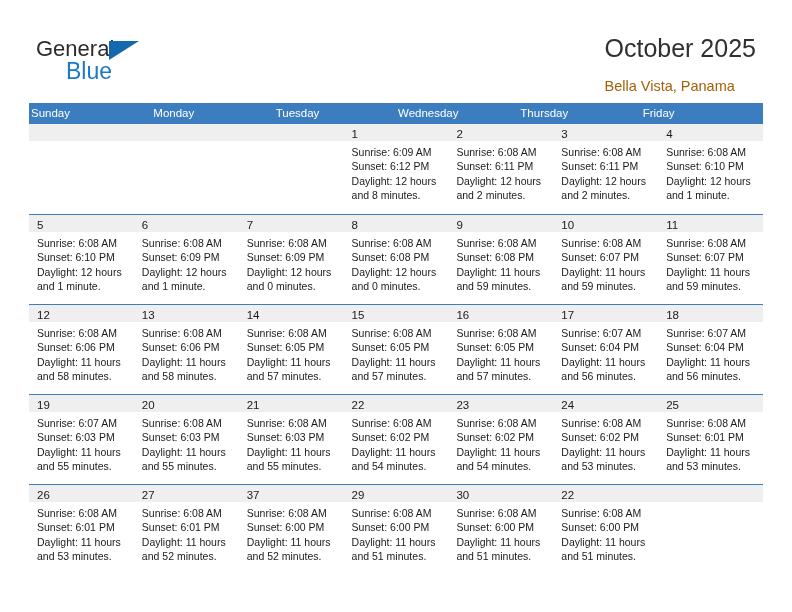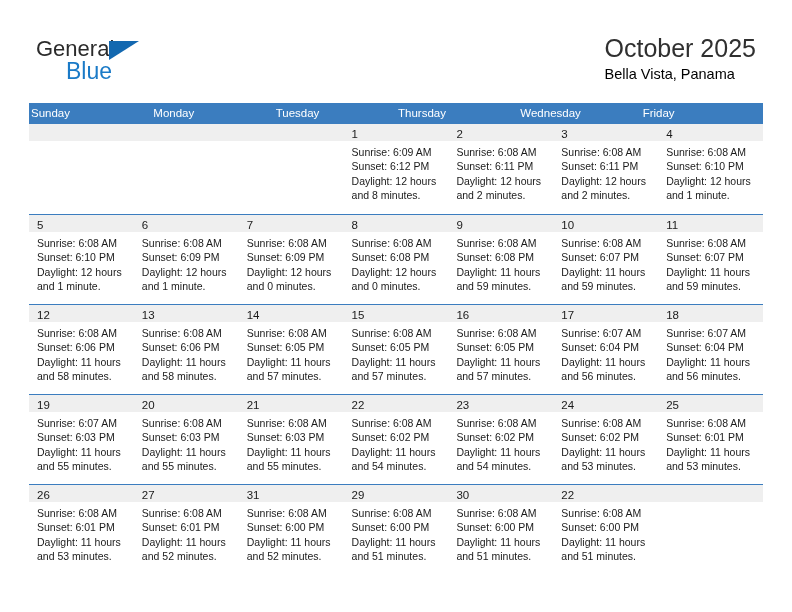--- a/index.html
+++ b/index.html
@@ -75,23 +75,23 @@
     text-align: left;
   }
   .cal-title {
     font-size: 25px;
     color: #303030;
     line-height: 30px;
     white-space: nowrap;
   }
   .cal-subtitle {
     font-size: 14.5px;
-    color: #000000;
+    color: #a16207;
     line-height: 22px;
-    margin-top: 0;
+    margin-top: 12px;
     white-space: nowrap;
   }
 
   
   .calendar {
     position: absolute;
     left: 29px;
     top: 103px;
     width: 734px;
   }
@@ -169,22 +169,22 @@
       <div class="cal-subtitle">Bella Vista, Panama</div>
     </div>
 
   </div>
 
   <div class="calendar">
     <div class="dow-row">
         <div class="dow">Sunday</div>
         <div class="dow">Monday</div>
         <div class="dow">Tuesday</div>
+        <div class="dow">Wednesday</div>
         <div class="dow">Thursday</div>
-        <div class="dow">Wednesday</div>
         <div class="dow">Friday</div>
       </div>
     <div class="weeks">
         <div class="week">
           <div class="day empty">
             <div class="day-band"><span class="day-num"></span></div>
           </div>
           <div class="day empty">
             <div class="day-band"><span class="day-num"></span></div>
           </div>
@@ -436,21 +436,21 @@
           <div class="day">
             <div class="day-band"><span class="day-num">27</span></div>
             <div class="day-info">
               <div>Sunrise: 6:08 AM</div>
               <div>Sunset: 6:01 PM</div>
               <div>Daylight: 11 hours</div>
               <div>and 52 minutes.</div>
             </div>
           </div>
           <div class="day">
-            <div class="day-band"><span class="day-num">31</span></div>
+            <div class="day-band"><span class="day-num">37</span></div>
             <div class="day-info">
               <div>Sunrise: 6:08 AM</div>
               <div>Sunset: 6:00 PM</div>
               <div>Daylight: 11 hours</div>
               <div>and 52 minutes.</div>
             </div>
           </div>
           <div class="day">
             <div class="day-band"><span class="day-num">29</span></div>
             <div class="day-info">

